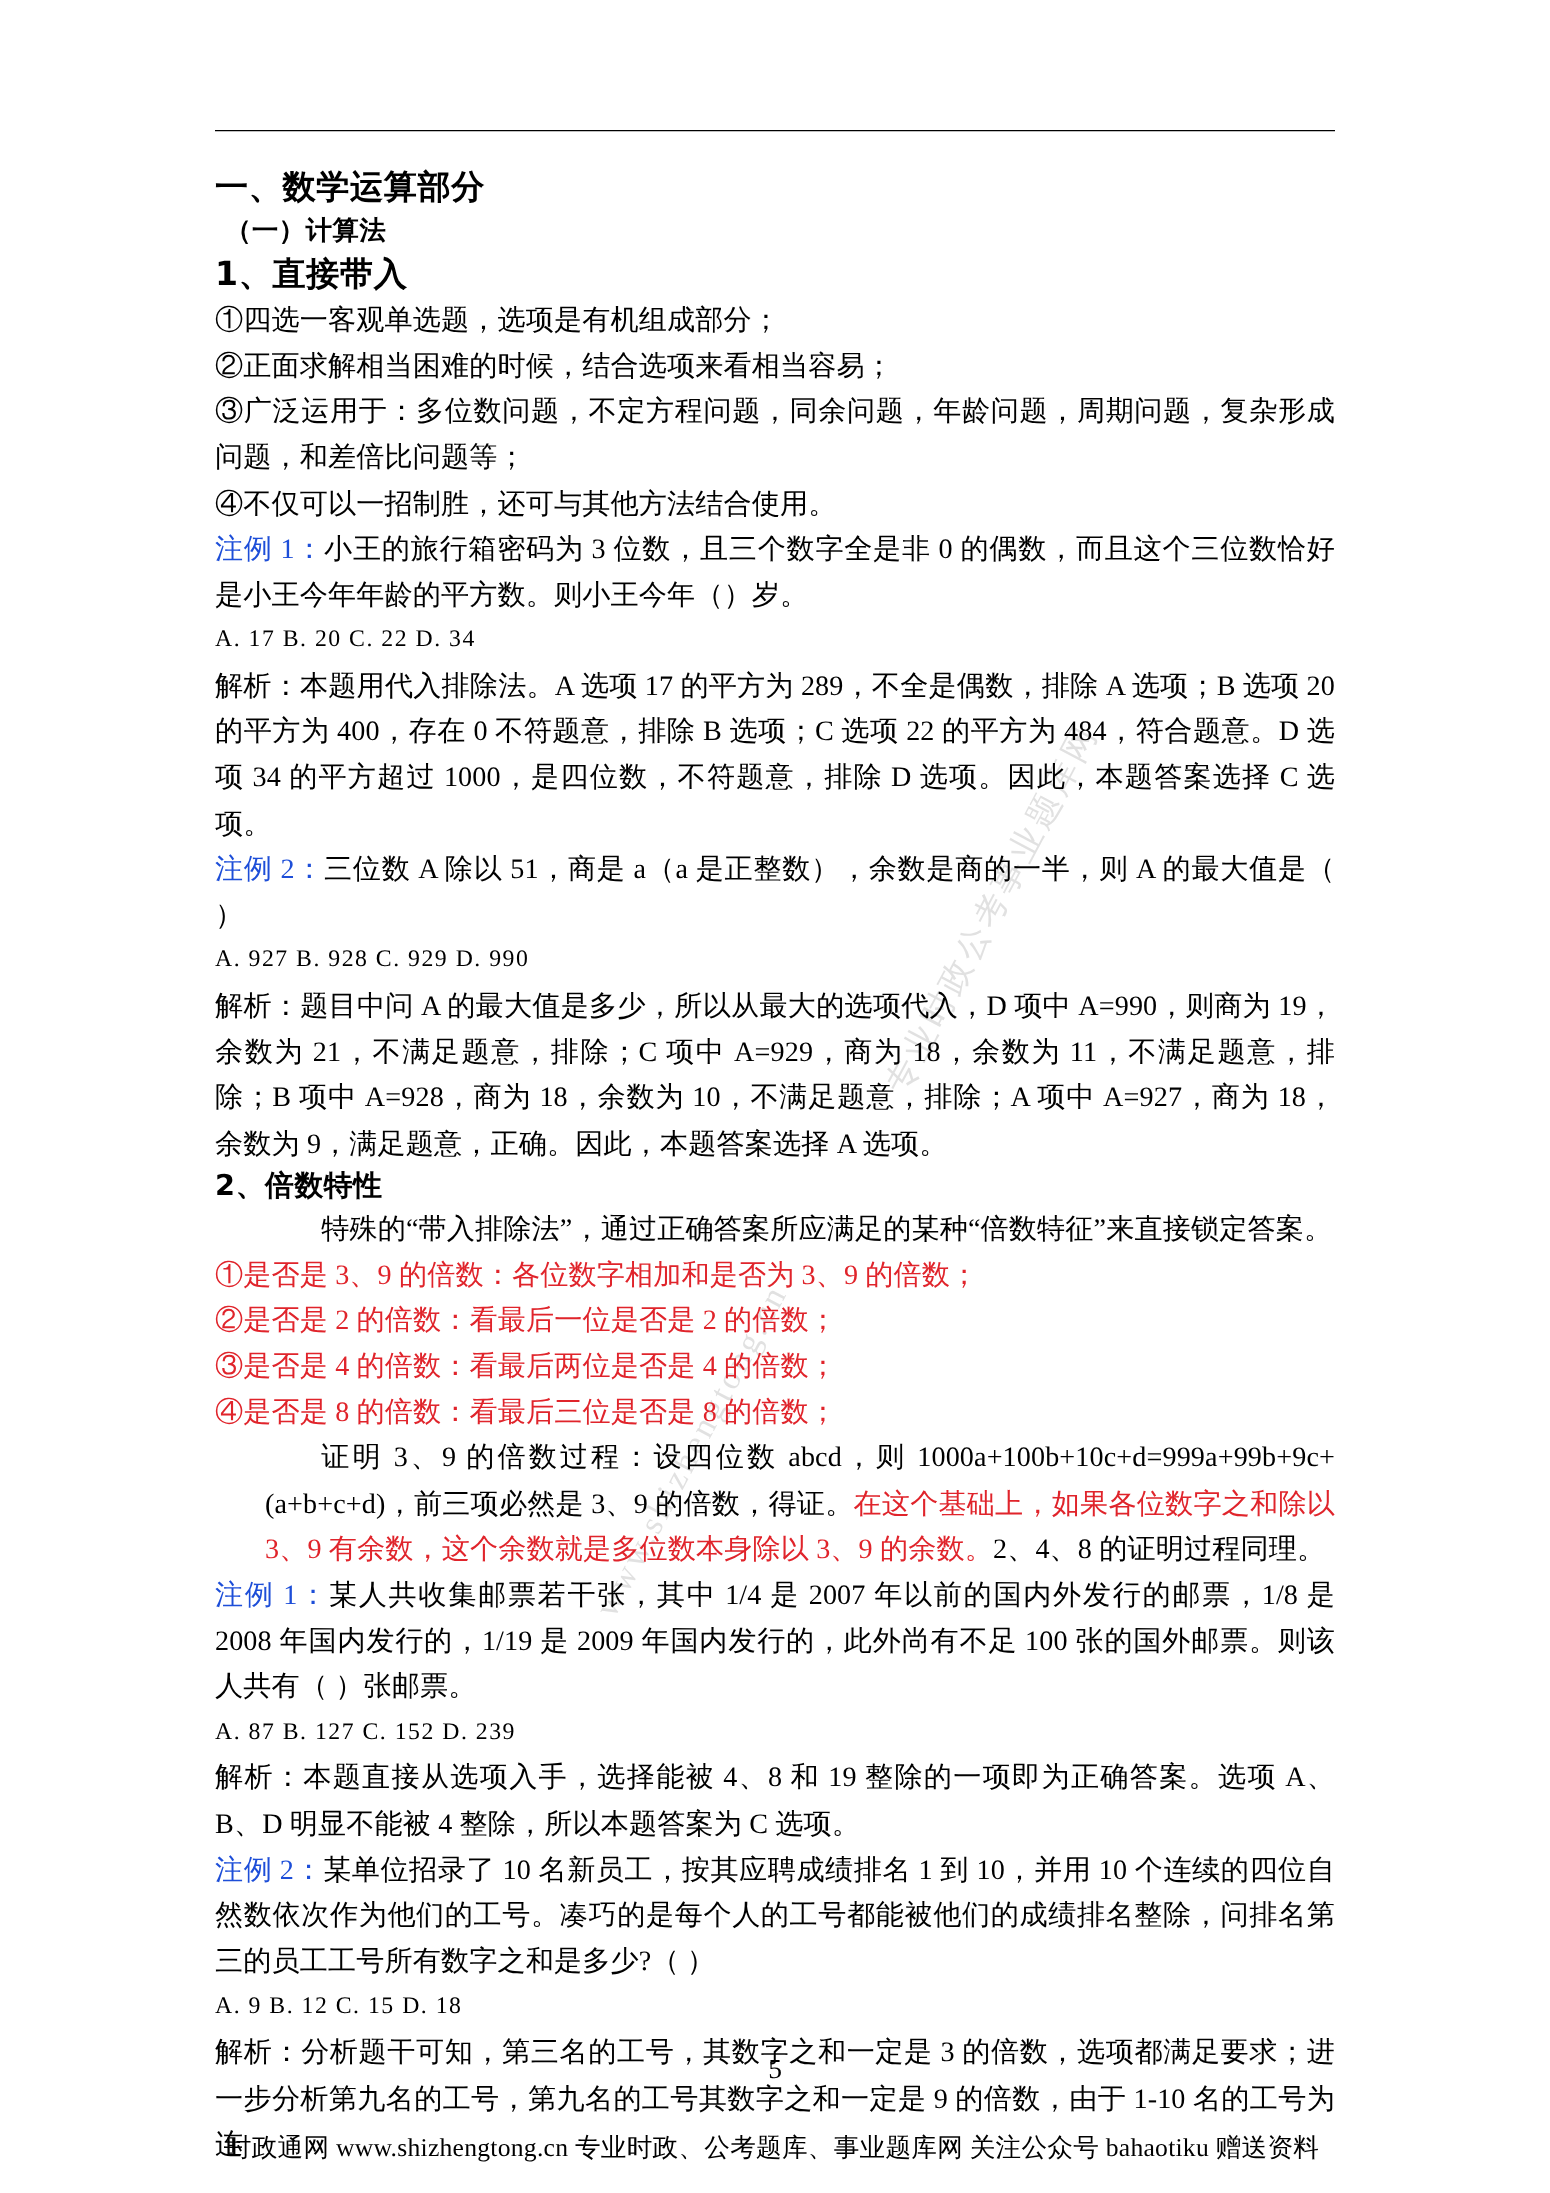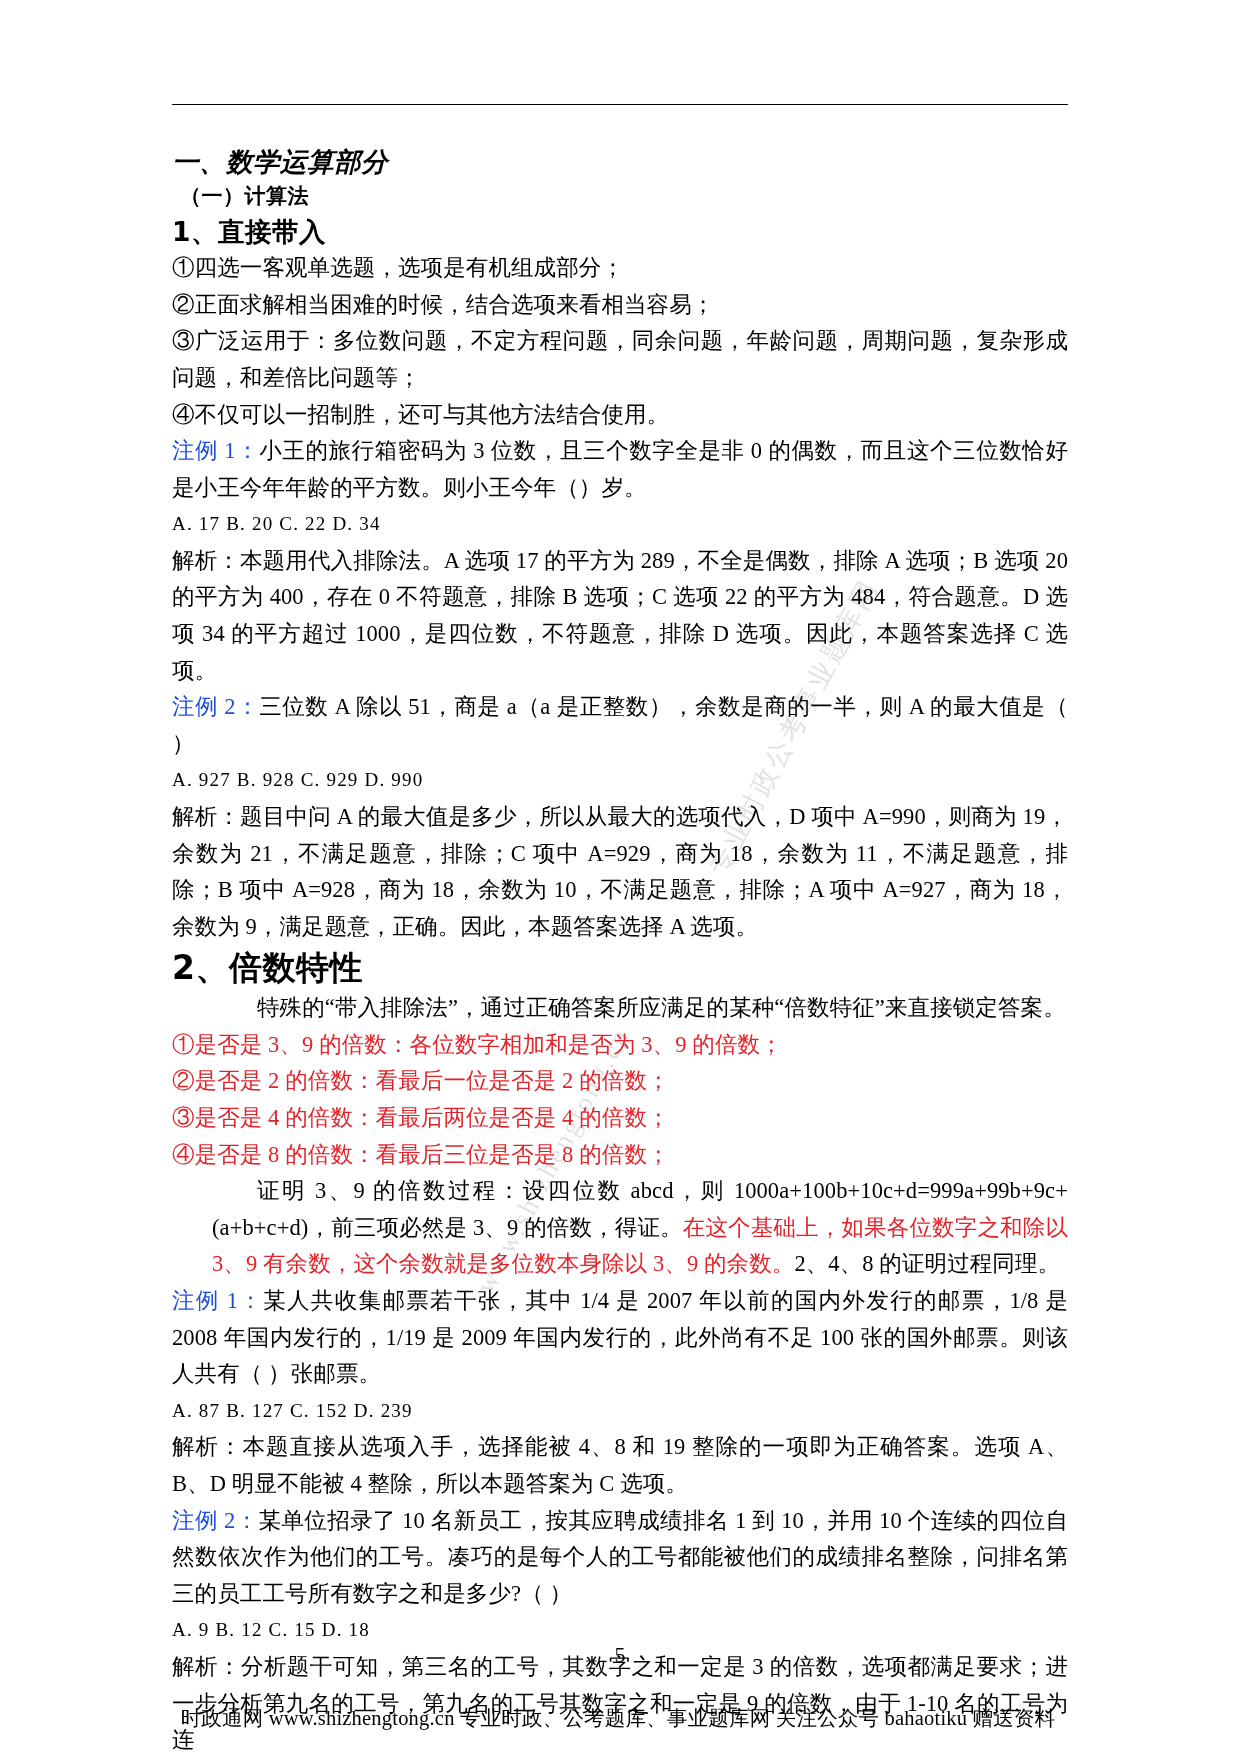--- a/index.html
+++ b/index.html
@@ -63,44 +63,43 @@
     margin-top: 104px;
     margin-bottom: 0;
     width: 896px;
     margin-left: 0;
   }
 
   .h-main {
     font-size: 26.5px;
     font-weight: bold;
     font-family: "DejaVu Sans", "Liberation Sans", sans-serif;
-    margin-top: 40px;
+    margin-top: 28px;
     line-height: 1.30;
     letter-spacing: 0.5px;
-    font-style: italic;
   }
   .h-sub {
     font-size: 21px;
     font-weight: bold;
     font-family: "DejaVu Sans", "Liberation Sans", sans-serif;
     line-height: 1.32;
     margin-top: 4px;
     padding-left: 8px;
     letter-spacing: 0.5px;
   }
   .h-num {
     font-size: 26.5px;
     font-weight: bold;
     font-family: "DejaVu Sans", "Liberation Sans", sans-serif;
     line-height: 1.32;
     margin-top: 4px;
     letter-spacing: 0.5px;
   }
   .h-num2 {
-    font-size: 33px;
+    font-size: 23px;
     font-weight: bold;
     font-family: "DejaVu Sans", "Liberation Sans", sans-serif;
     line-height: 1.30;
     margin-top: 2px;
     letter-spacing: 0.5px;
   }
 
   p.body {
     font-size: 22.5px;
     line-height: 36.6px;

